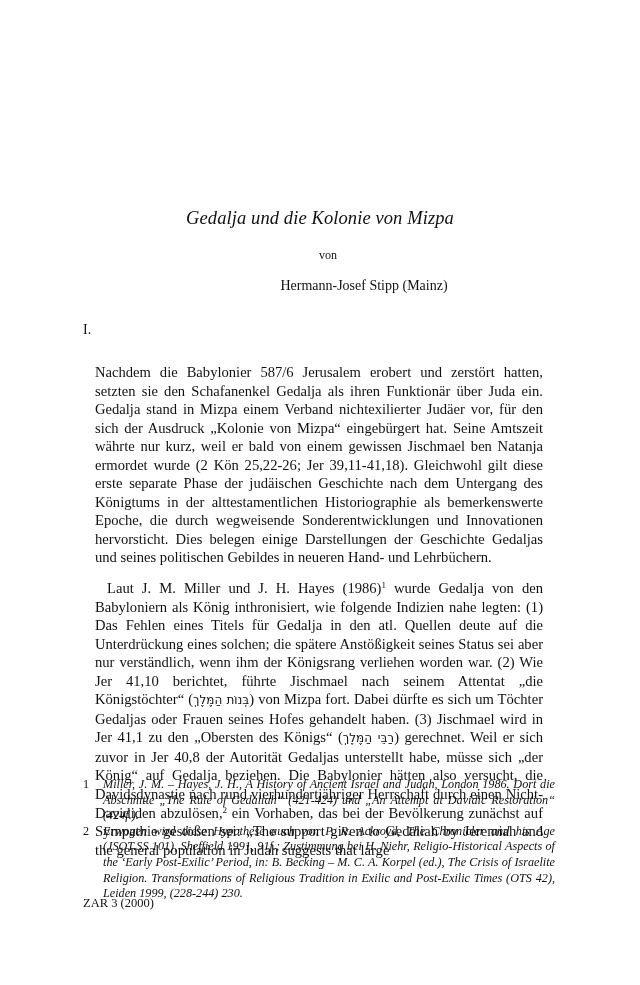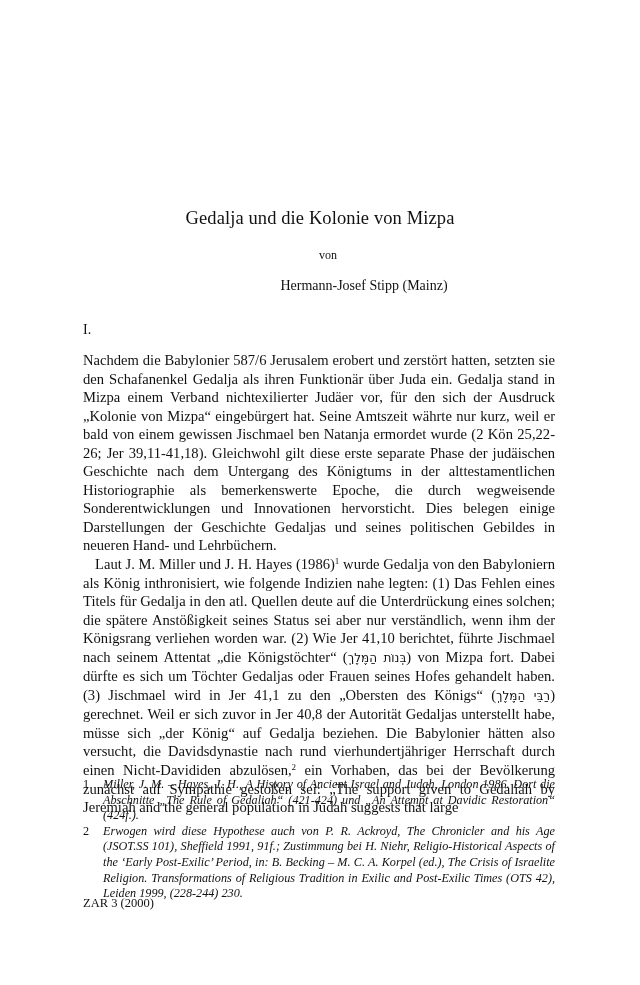--- a/index.html
+++ b/index.html
@@ -1,25 +1,25 @@
 <!DOCTYPE html>
 <html><head>
 <meta charset="utf-8">
 <style>
   html, body { margin: 0; padding: 0; background: #ffffff; }
   body { width: 640px; height: 985px; position: relative; overflow: hidden;
          font-family: "Liberation Serif", "DejaVu Serif", serif; color: #111; }
   .title { position: absolute; top: 208px; left: 0; width: 640px; text-align: center;
-           font-size: 18.5px; letter-spacing: 0.1px; }
+           font-size: 18.5px; letter-spacing: 0.1px; font-style: italic; }
   .byline-von { position: absolute; top: 248px; left: 8px; width: 640px; text-align: center; font-size: 12px; }
   .author { position: absolute; top: 278px; left: 0; width: 640px; text-align: center; font-size: 14px; padding-left: 44px; }
   .section-num { position: absolute; top: 322px; left: 83px; font-size: 14px; }
   .body { position: absolute; top: 351px; left: 83px; width: 472px;
           font-size: 14.6px; line-height: 18.55px; text-align: justify; hyphens: manual; }
-  .body p { margin: 0; }
+  .body p { margin: 12px; }
   .body p.indent { text-indent: 12px; }
   .he { font-family: "DejaVu Sans", sans-serif; font-size: 12px; }
   sup { font-size: 9px; line-height: 0; vertical-align: 5px; }
   .footnotes { position: absolute; top: 777px; left: 83px; width: 472px;
                font-size: 12.2px; line-height: 15.6px; text-align: justify; }
   .fn { display: flex; }
   .fn-num { width: 20px; flex: 0 0 20px; }
   .fn-text { flex: 1; font-style: italic; }
   .footer { position: absolute; top: 896px; left: 83px; font-size: 12.5px; }
 </style>

